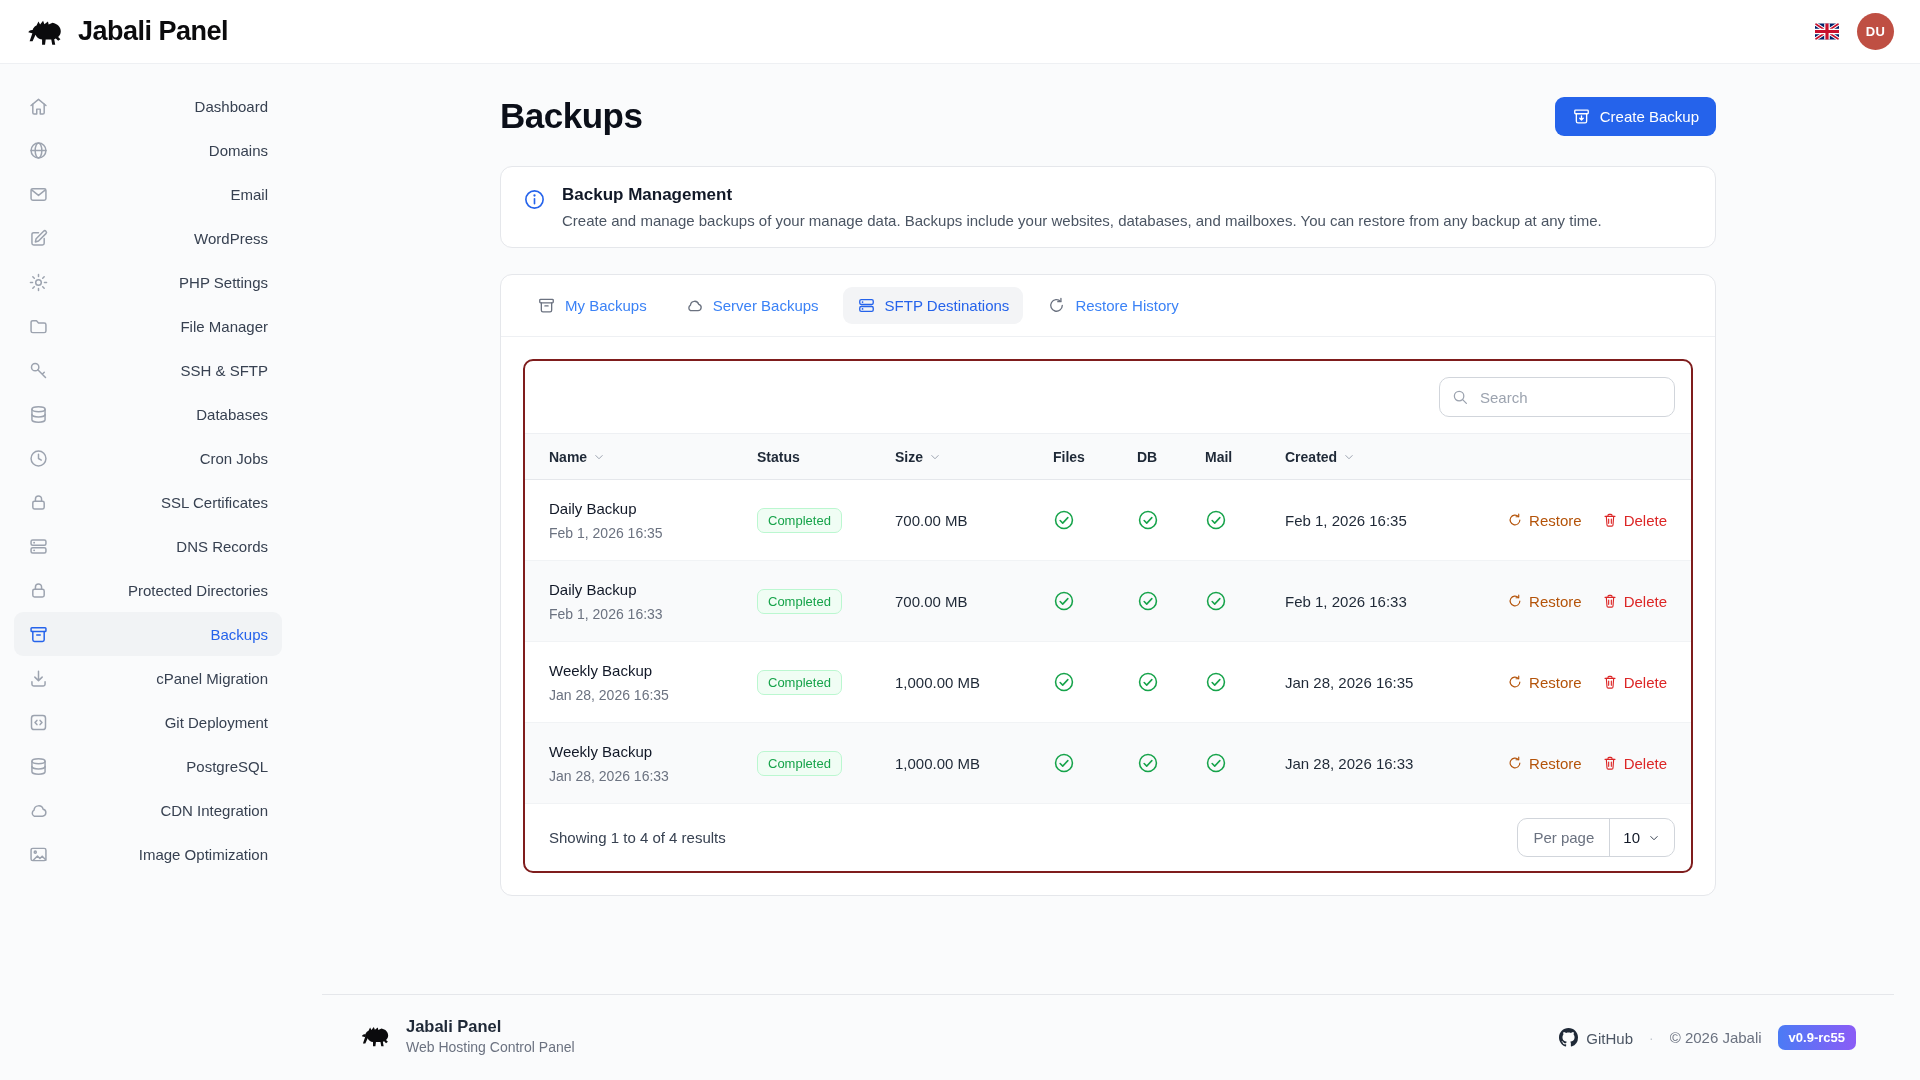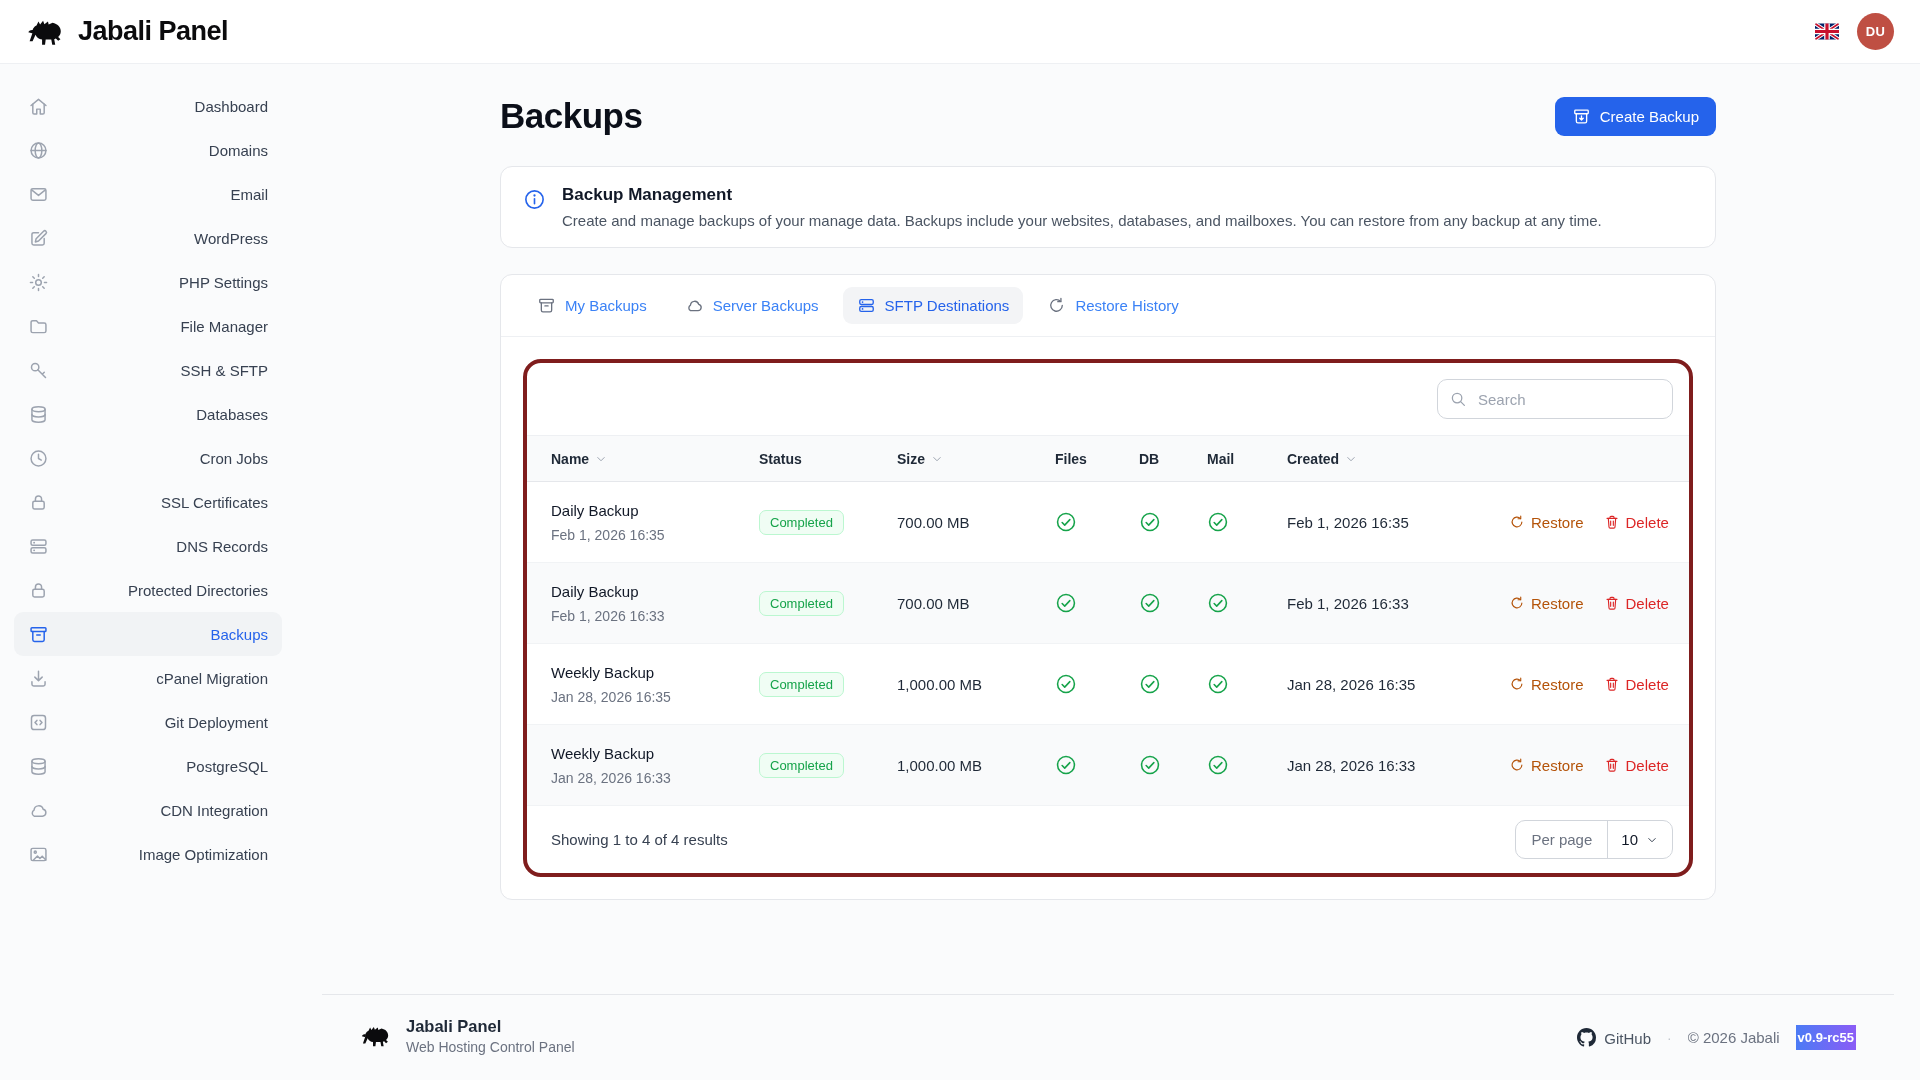--- a/index.html
+++ b/index.html
@@ -53,21 +53,21 @@
 
   .panel { background:#fff; border:1px solid #e5e7eb; border-radius:12px; overflow:hidden; }
   .tabbar { display:flex; align-items:center; gap:10px; padding:12px 22px; border-bottom:1px solid #eef0f3; }
   .tab { display:flex; align-items:center; gap:9px; padding:9px 14px; border-radius:9px;
          font-size:15px; color:#3b82f6; cursor:pointer; background:transparent; border:none; font-family:inherit; }
   .tab .tic { width:19px; height:19px; color:#6b7280; }
   .tab.active { background:#f3f4f6; color:#2563eb; font-weight:500; }
   .tab.active .tic { color:#2563eb; }
 
   .panel-body { padding:22px; }
-  .table-box { border:4px solid #7f1d1d; border-radius:18px; overflow:hidden; }
+  .table-box { border:2px solid #7f1d1d; border-radius:10px; overflow:hidden; }
   .search-row { display:flex; justify-content:flex-end; padding:16px; }
   .search-wrap { position:relative; }
   .search-wrap .sic { position:absolute; left:12px; top:50%; transform:translateY(-50%);
                       width:18px; height:18px; color:#9ca3af; }
   .search-input { width:236px; height:40px; border:1px solid #d1d5db; border-radius:10px;
                   padding:0 12px 0 40px; font-size:15px; font-family:inherit; color:#111827; outline:none; }
   .search-input::placeholder { color:#9ca3af; }
 
   .grid-row { display:grid;
     grid-template-columns: 232px 138px 158px 84px 68px 80px 222px 1fr;
@@ -109,21 +109,21 @@
   .f-brand .logo { width:34px; height:28px; color:#0b0b0d; }
   .f-brand .t1 { font-size:16.5px; font-weight:700; color:#1f2937; }
   .f-brand .t2 { font-size:14px; color:#6b7280; margin-top:3px; }
   .f-meta { display:flex; align-items:center; gap:16px; padding-top:8px; }
   .gh { display:flex; align-items:flex-end; gap:8px; font-size:15px; color:#4b5563;
         background:none; border:none; font-family:inherit; cursor:pointer; }
   .gh .gic { width:19px; height:19px; color:#1f2937; }
   .dotsep { color:#c2c7cf; font-size:14px; }
   .copy { font-size:15px; color:#6b7280; }
   .ver { background:linear-gradient(90deg,#4b7bf5,#8b5cf6); color:#fff; font-size:13px;
-         font-weight:700; border-radius:0; padding:5px 2px; cursor:pointer; }
+         font-weight:700; border-radius:7px; padding:5px 11px; cursor:pointer; }
 </style>
 </head>
 <body>
 
 <svg width="0" height="0" style="position:absolute">
   <symbol id="i-boar" viewBox="0 0 64 48">
     <path d="M16 14l3-6 2.5 4.5L26 7l2 5 5.5-4 1 4.5 6-2.5c7.5 1.5 12.5 6.5 12.5 13 0 3.5-1.5 6.5-4 8.5l3.5 3.5-3.5 2.5-3.5-3.5-2.5 1 1.5 8.5h-4.5l-1.5-8h-8.5l-1 8h-4.5v-8c-5-1-8.5-3.5-10-7.5L10 38H5.5L10 25c-1-4 1.5-9 6-11z"></path>
     <path d="M11 21c-3.5-.6-6 .6-7.5 3.5l7 1.8z"></path>
   </symbol>
   <symbol id="i-home" viewBox="0 0 24 24">

